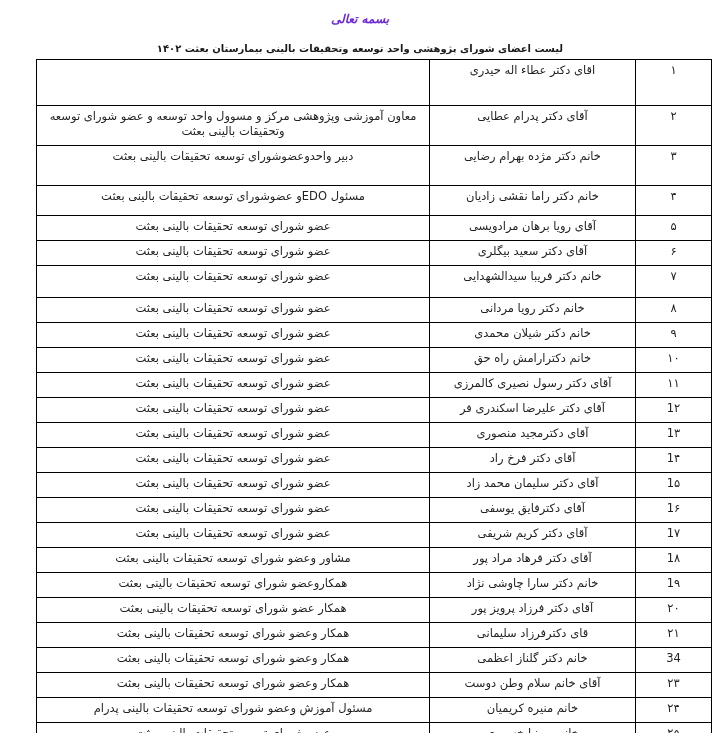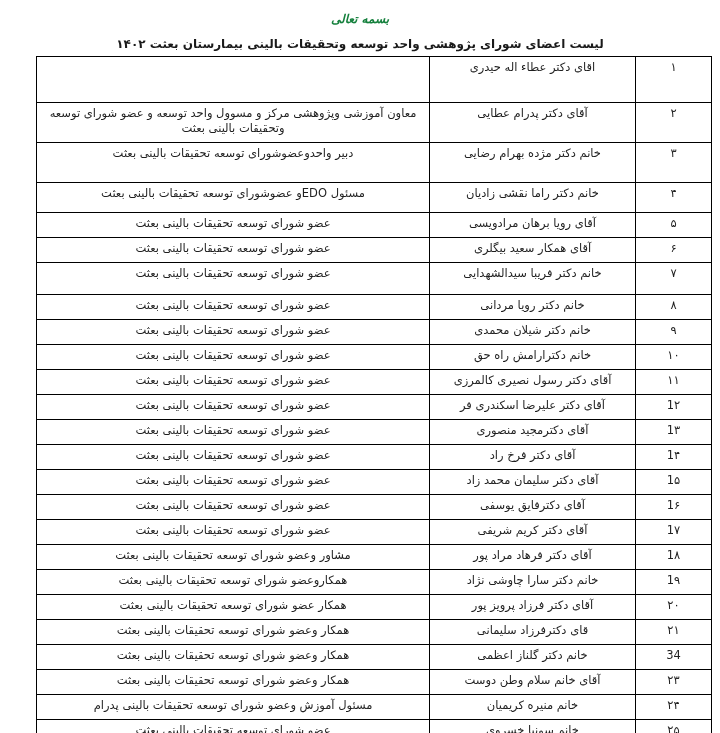--- a/index.html
+++ b/index.html
@@ -19,27 +19,27 @@
     width: 720px;
     height: 733px;
     position: relative;
   }
   .bismillah {
     text-align: center;
     font-size: 12px;
     font-weight: bold;
     font-style: italic;
     padding-top: 12px;
-    color: #15803d;
+    color: #6d28d9;
   }
   .doc-title {
     text-align: center;
-    font-size: 12px;
+    font-size: 10px;
     font-weight: bold;
-    margin-top: 11px;
+    margin-top: 17px;
     margin-bottom: 5px;
     color: #1a1a1a;
   }
   table.members {
     border-collapse: collapse;
     table-layout: fixed;
     width: 675px;
     margin-right: 8px;  
     margin-left: 37px;
   }
@@ -103,21 +103,21 @@
           <td class="name">خانم دکتر راما نقشی زادیان</td>
           <td class="role">مسئول  EDOو عضوشورای توسعه تحقیقات بالینی بعثت</td>
         </tr>
         <tr>
           <td class="num">۵</td>
           <td class="name">آقای رویا برهان مرادویسی</td>
           <td class="role">عضو شورای توسعه تحقیقات بالینی بعثت</td>
         </tr>
         <tr>
           <td class="num">۶</td>
-          <td class="name">آقای همکار سعید بیگلری</td>
+          <td class="name">آقای دکتر سعید بیگلری</td>
           <td class="role">عضو شورای توسعه تحقیقات بالینی بعثت</td>
         </tr>
         <tr>
           <td class="num">۷</td>
           <td class="name">خانم دکتر فریبا سیدالشهدایی</td>
           <td class="role">عضو شورای  توسعه تحقیقات بالینی بعثت</td>
         </tr>
         <tr>
           <td class="num">۸</td>
           <td class="name">خانم دکتر  رویا مردانی</td>

